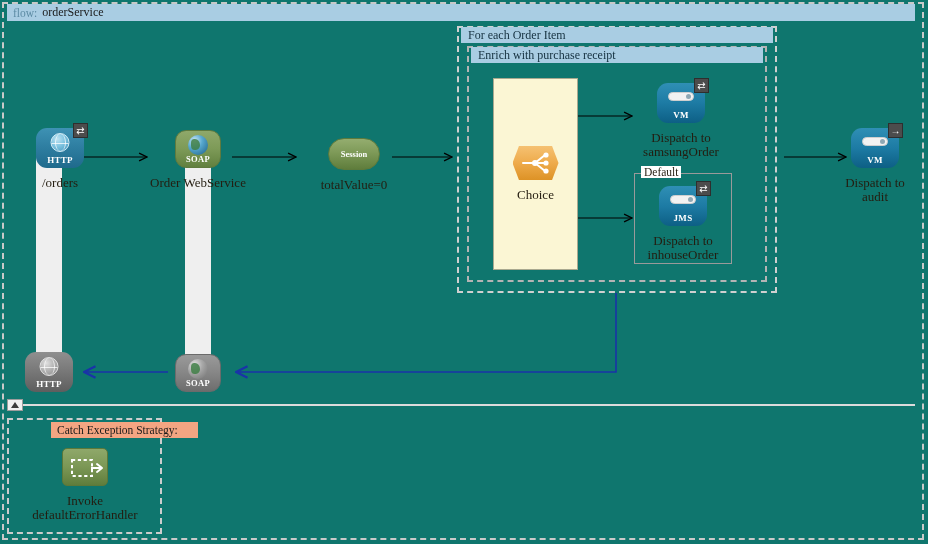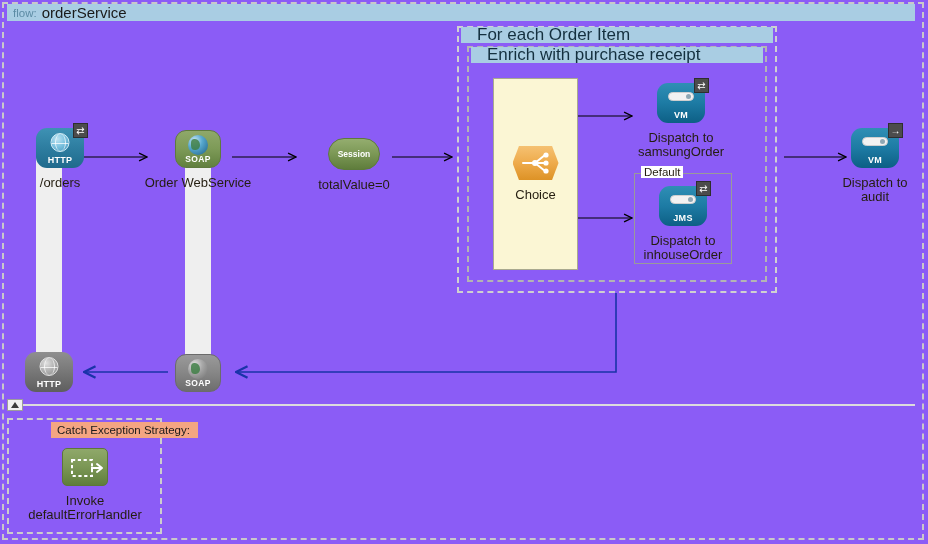--- a/index.html
+++ b/index.html
@@ -4,22 +4,23 @@
 <style>
   * { box-sizing: border-box; }
   html, body {
     margin: 0; padding: 0;
     background: #ffffff;
     font-family: "Liberation Sans", sans-serif;
   }
   #canvas {
     position: relative;
     width: 928px; height: 544px;
-    background: #8b5cf6;
+    background: #0f766e;
     overflow: hidden;
+    font-family: Liberation Serif, serif;
   }
 
   
   .canvas-frame {
     position: absolute;
     left: 2px; top: 2px;
     width: 922px; height: 538px;
     border: 2px dashed #c9c9c9;
     pointer-events: none;
   }
@@ -28,21 +29,21 @@
   .flow-bar {
     position: absolute;
     left: 7px; top: 4px;
     width: 908px; height: 17px;
     background: #a9cde3;
     display: flex; align-items: center;
     padding-left: 6px;
     white-space: nowrap;
   }
   .flow-kw { color: #5c8ba4; font-size: 11.5px; margin-right: 5px; }
-  .flow-name { color: #1a1a1a; font-size: 15px; }
+  .flow-name { color: #1a1a1a; font-size: 12px; }
 
   
   .lifeline {
     position: absolute;
     width: 26px;
     background: #efefef;
   }
 
   
   .node { position: absolute; text-align: center; }
@@ -207,23 +208,23 @@
   }
   .scope-inner {
     position: absolute;
     border: 2px dashed #b4b4b4;
     background: transparent;
   }
   .scope-hdr {
     position: absolute;
     background: #a9cde3;
     color: #14303f;
-    font-size: 17px;
+    font-size: 12px;
     display: flex; align-items: center;
-    padding-left: 16px;
+    padding-left: 7px;
     white-space: nowrap;
   }
   .choice-box {
     position: absolute;
     background: #fbf6d4;
     border: 1px solid #a9a municipal;
     border: 1px solid #a9a98f;
   }
   .default-box {
     position: absolute;

